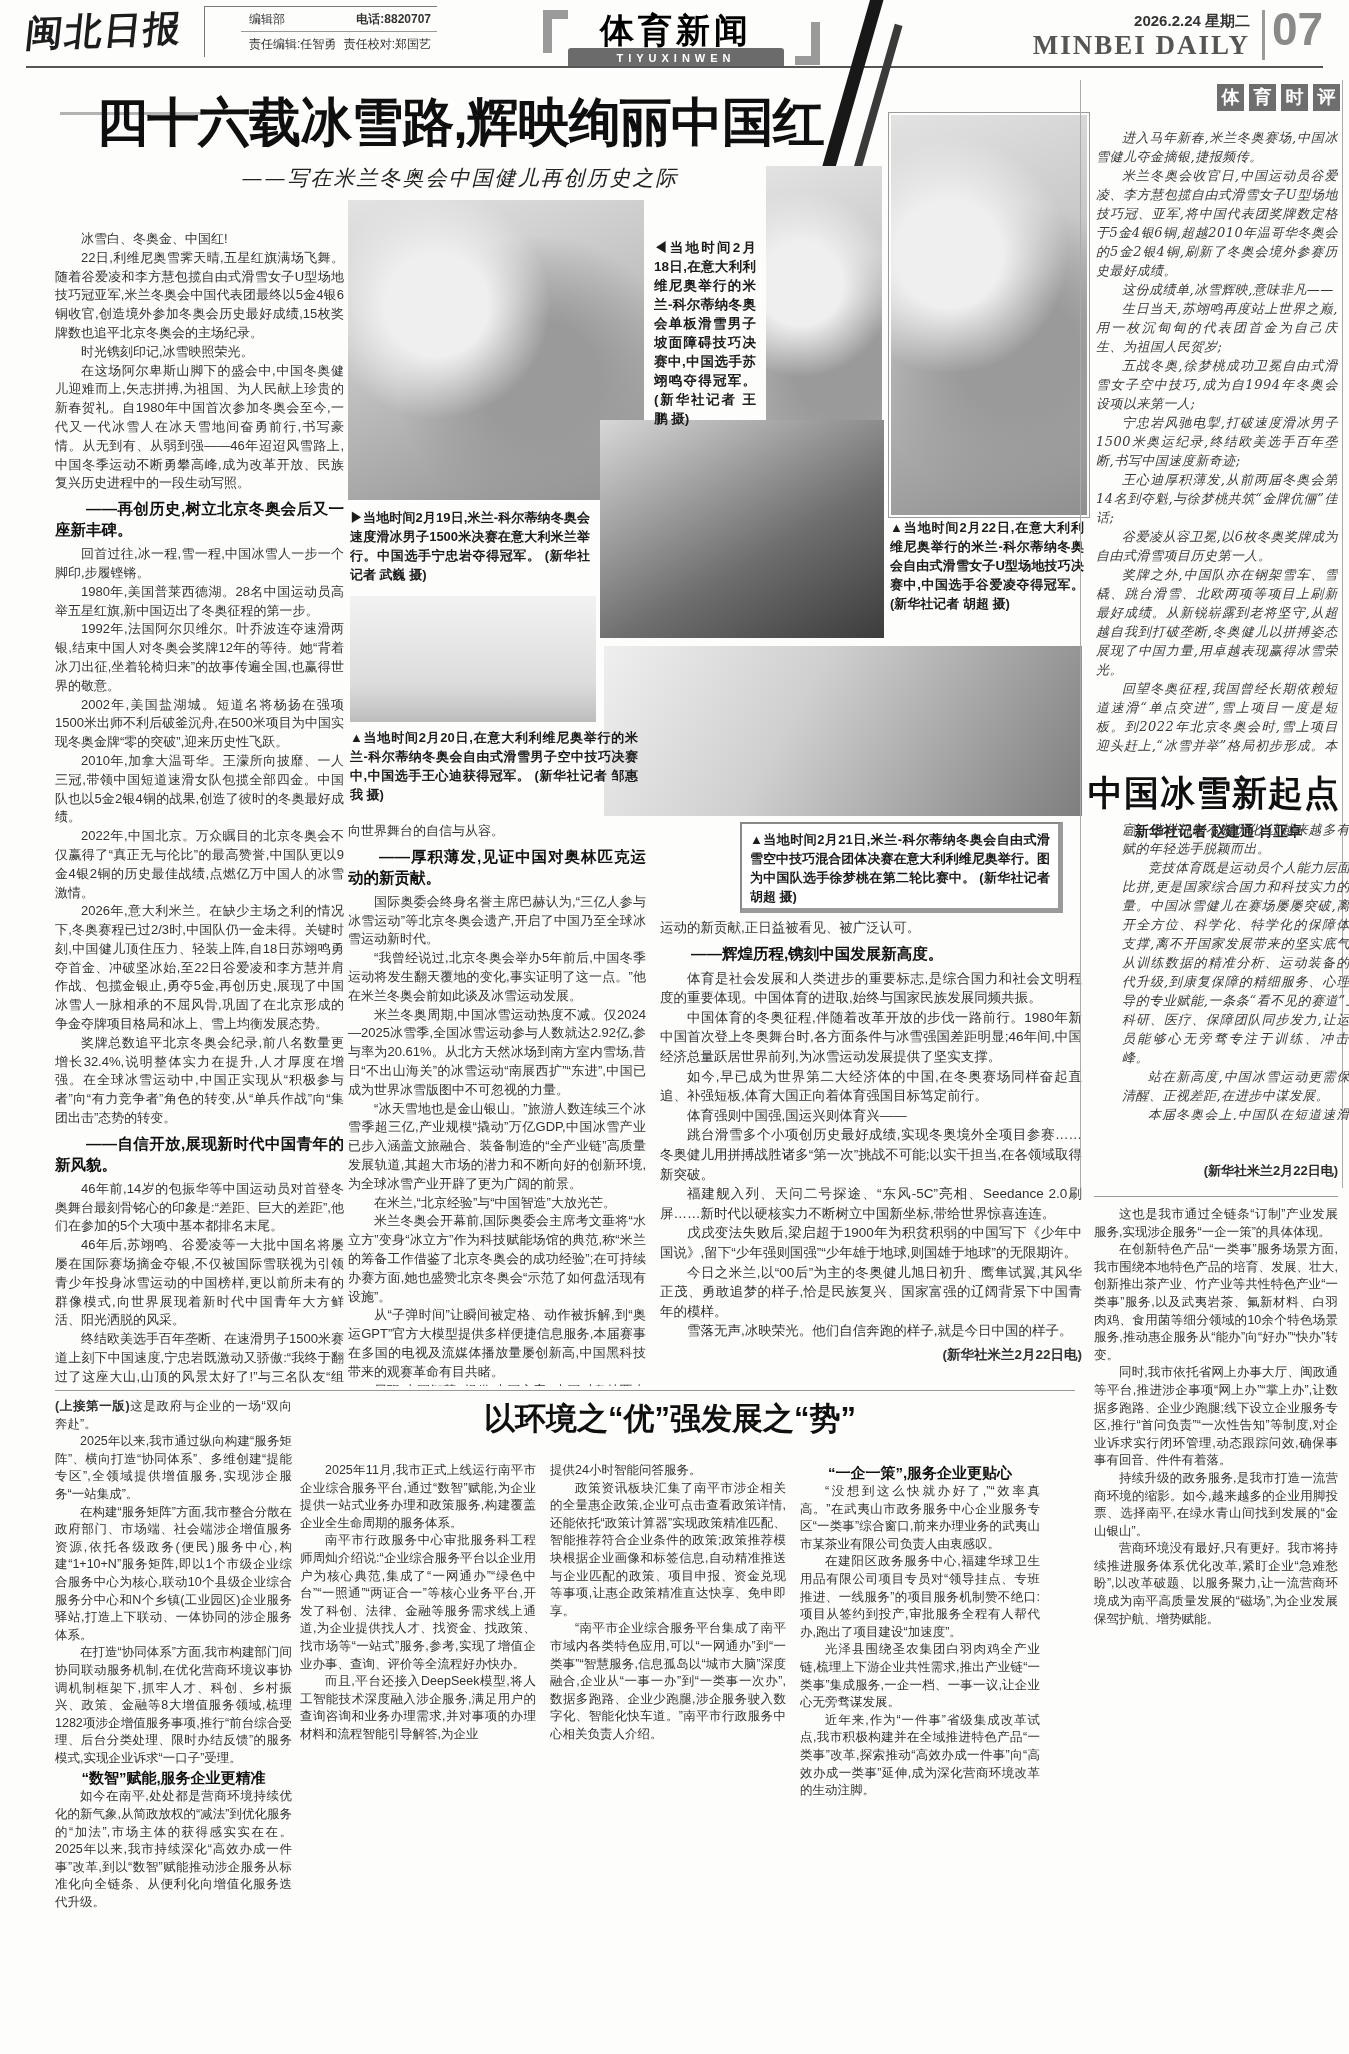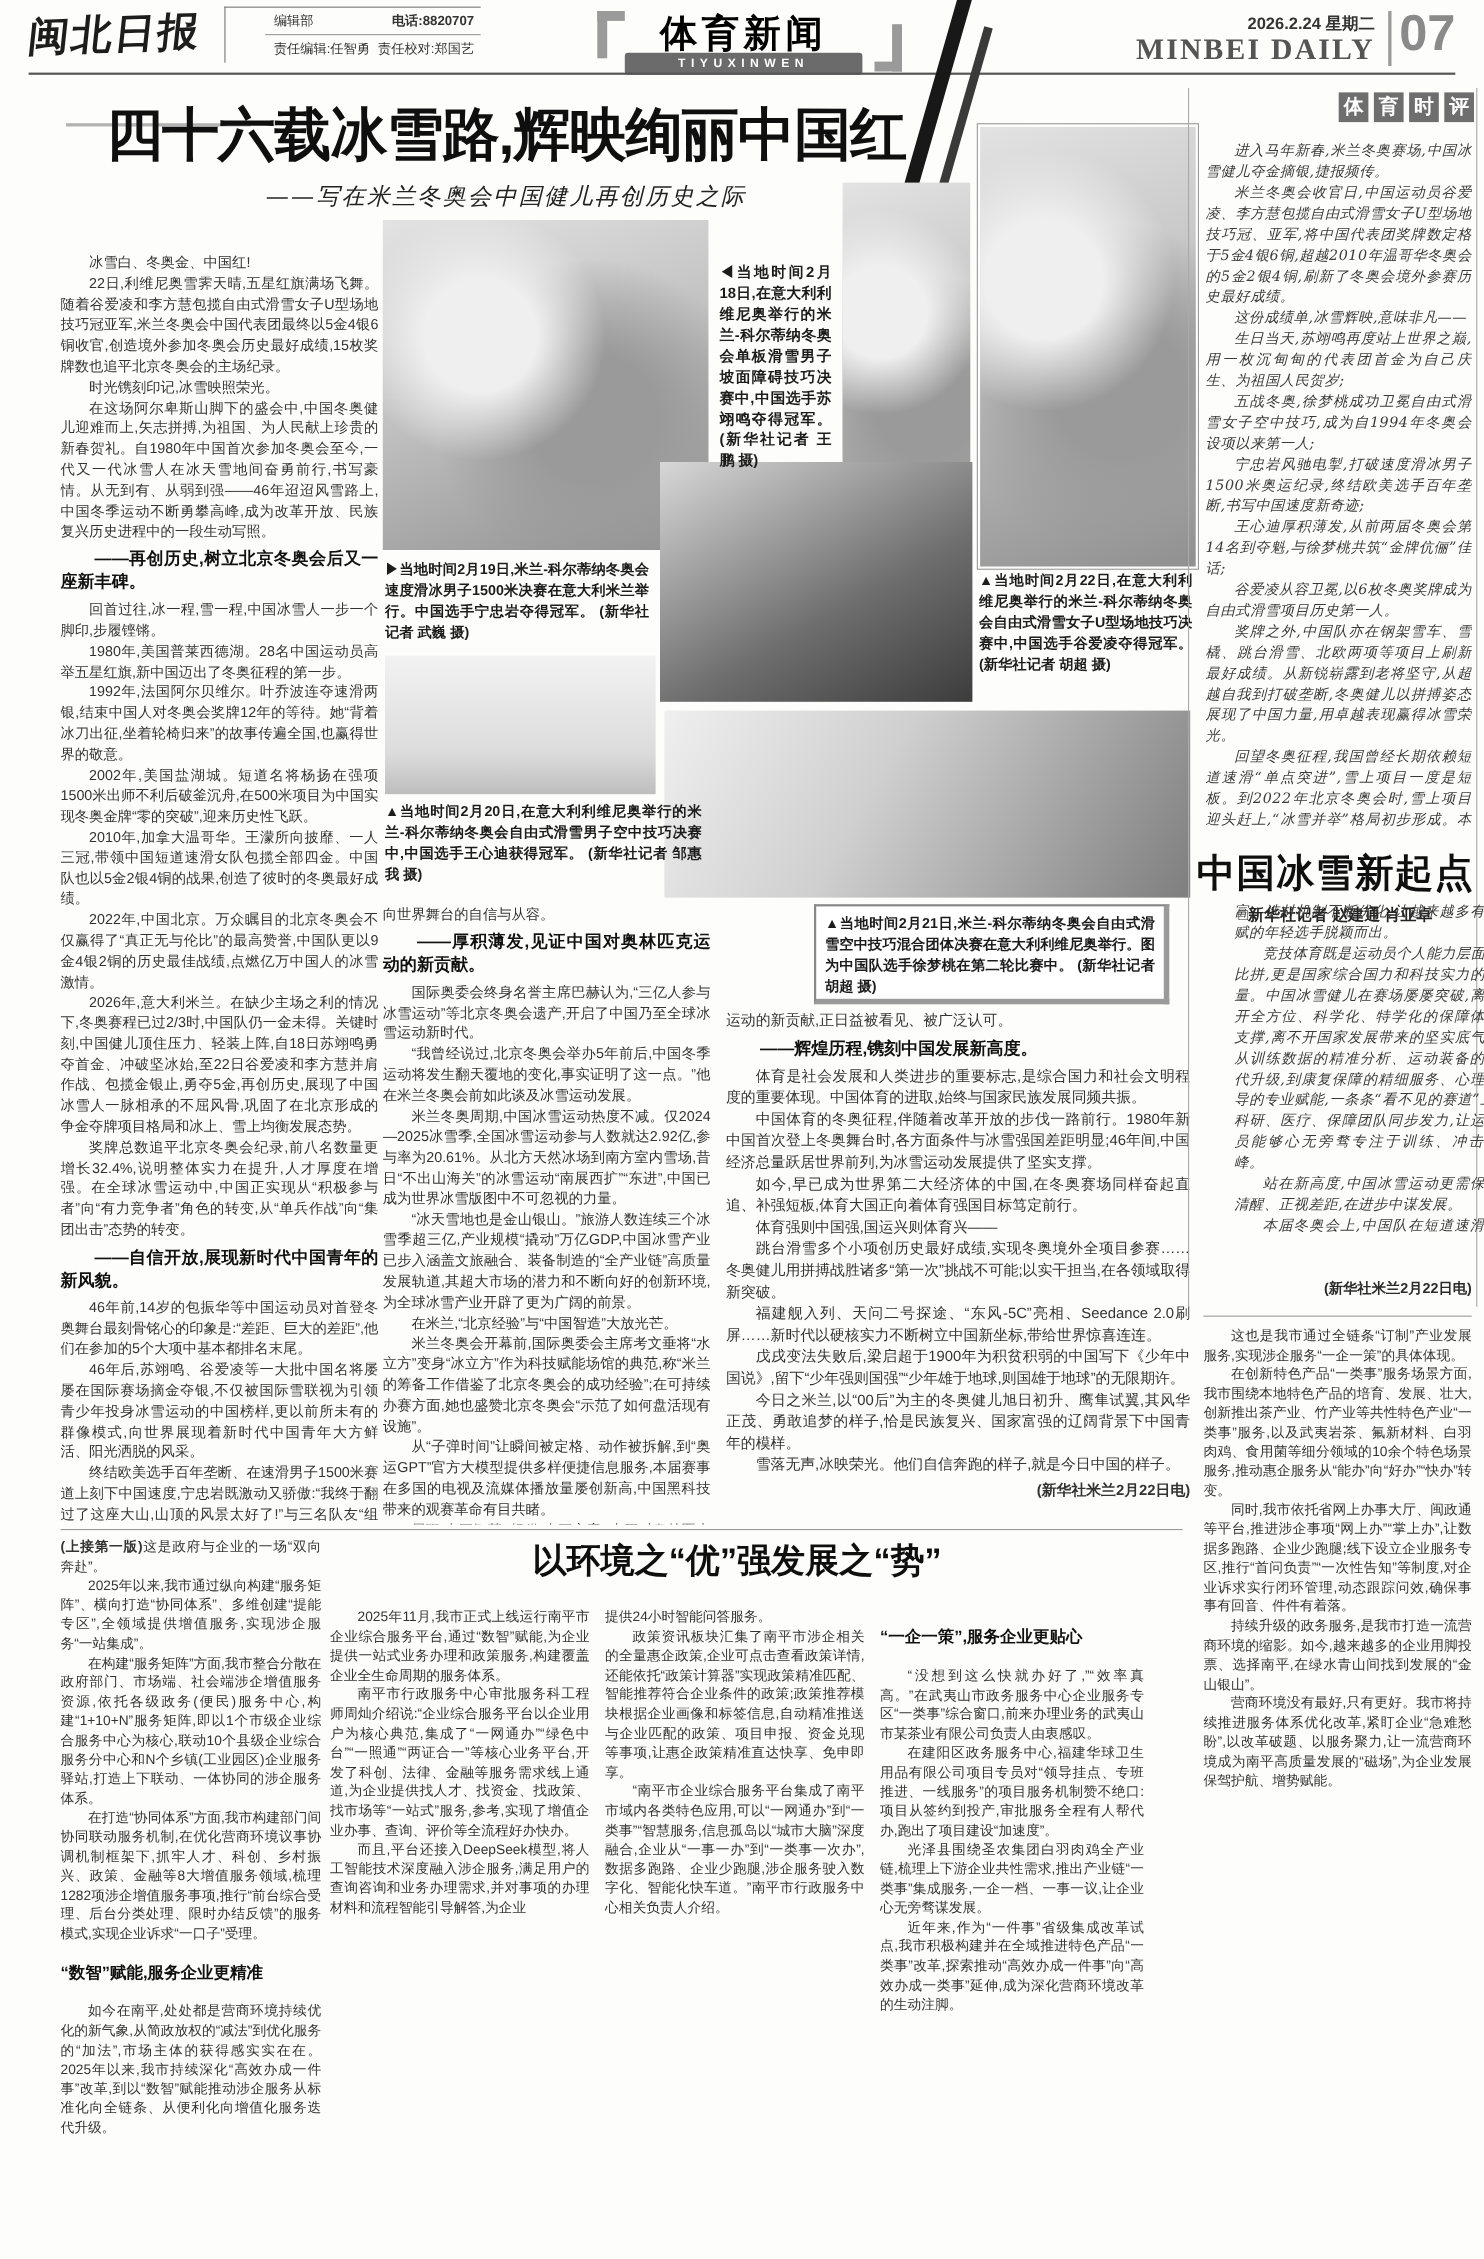--- a/index.html
+++ b/index.html
@@ -87,21 +87,21 @@
   
   .bot-rule{left:55px;top:1390px;width:1020px;height:1px;background:#999;}
   .bot-rule2{left:1094px;top:1196px;width:244px;height:1px;background:#999;}
   .bot-l{left:55px;top:1398px;width:237px;height:614px;font-size:12.5px;line-height:17.6px;}
   .bot-title{left:300px;top:1398px;width:740px;text-align:center;font-size:31px;font-weight:900;color:#0f0f0f;}
   .bot-c1{left:300px;top:1462px;width:236px;height:550px;font-size:12.5px;line-height:17.6px;}
   .bot-c2{left:550px;top:1462px;width:236px;height:550px;font-size:12.5px;line-height:17.6px;}
   .bot-c3{left:800px;top:1462px;width:240px;height:550px;font-size:12.5px;line-height:17.6px;}
   .bot-r{left:1094px;top:1206px;width:244px;height:806px;font-size:12.5px;line-height:17.6px;}
   .bot-l b,.bot-c1 b{font-weight:bold;}
-  .textcol .subhead.center{text-indent:0;text-align:left;font-size:15px;margin:16px 0;}
+  .textcol .subhead.center{text-indent:0;text-align:center;font-size:15px;margin:0 0;}
 </style>
 </head>
 <body>
 
 <div class="abs logo">闽北日报</div>
 <div class="abs edbox">
   <div class="edrow">
     <span>编辑部</span>
     <b>电话:8820707</b>
   </div>

